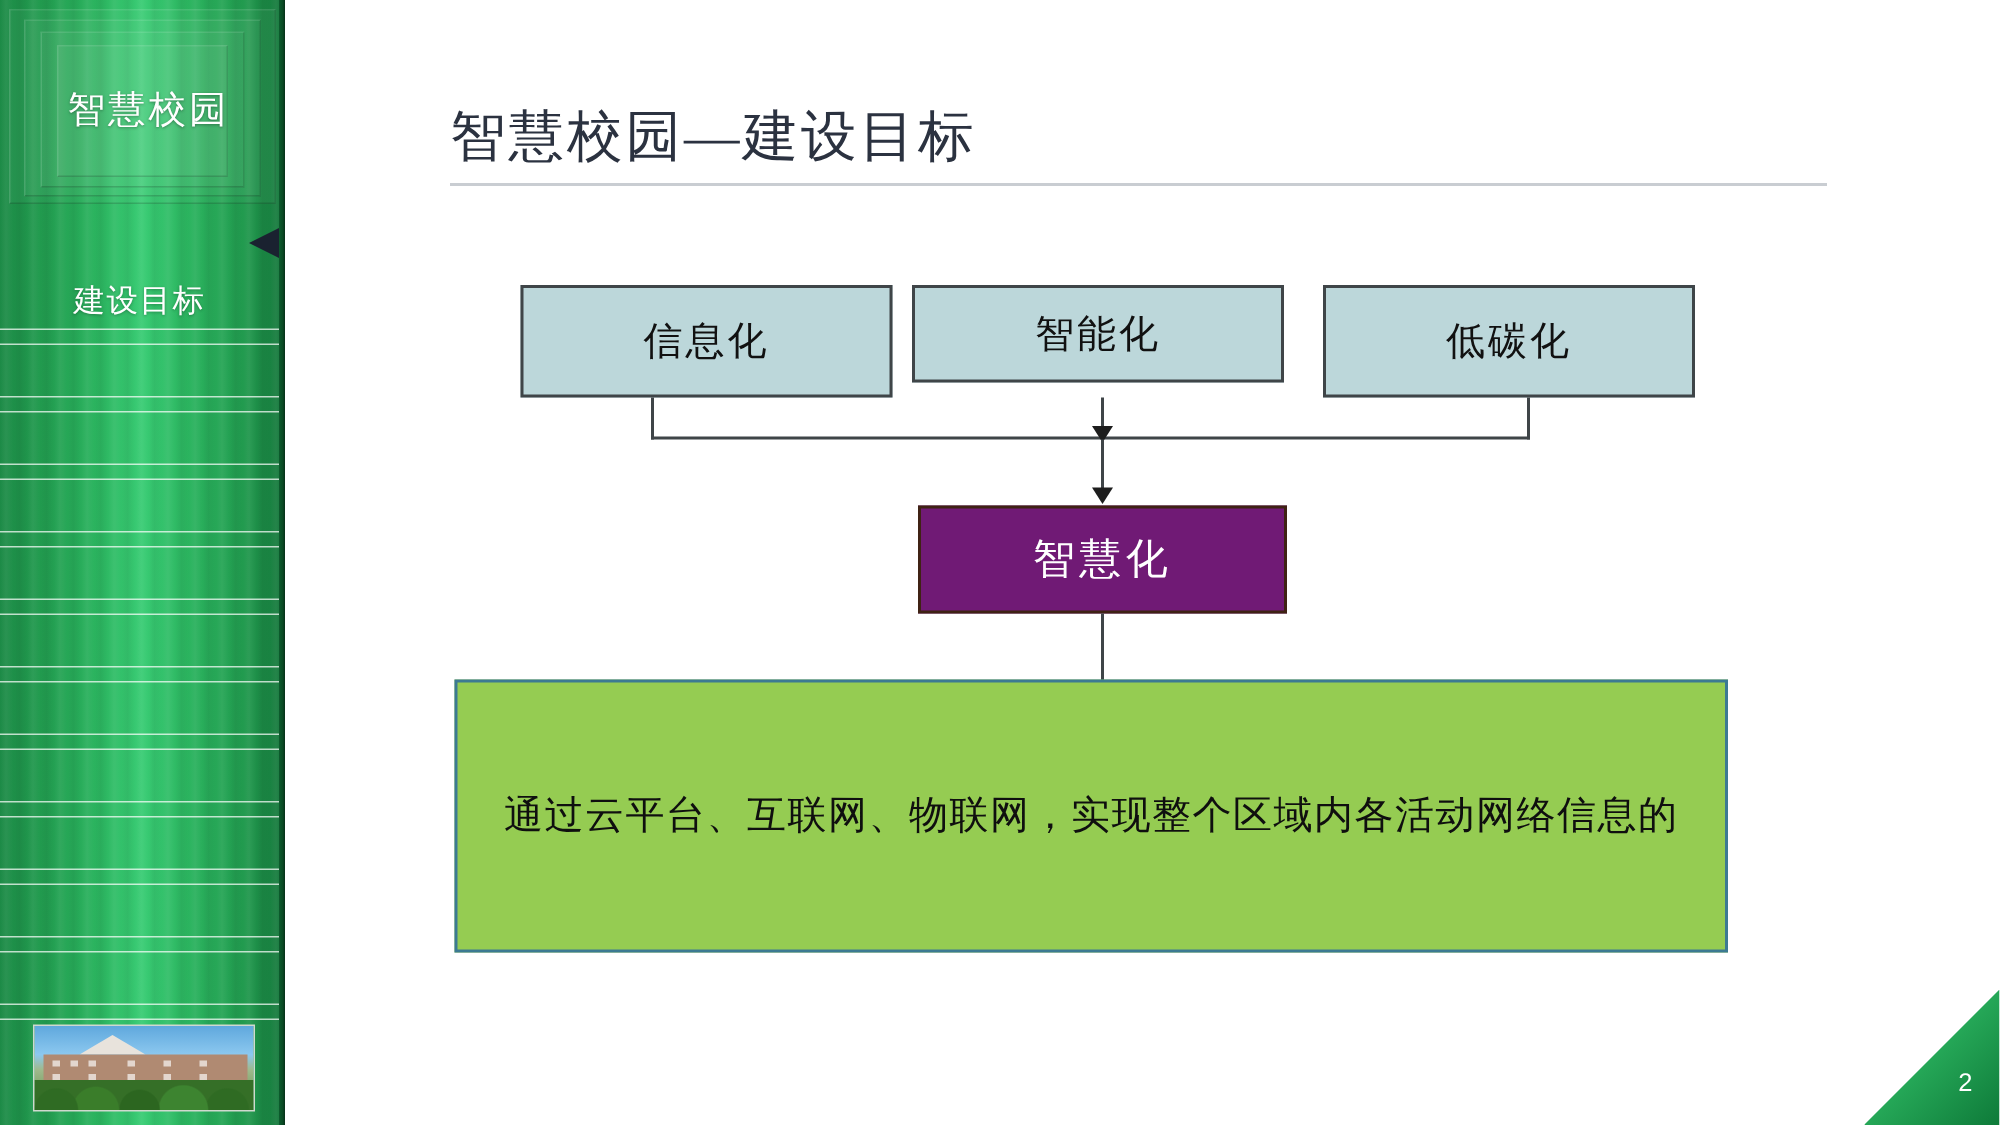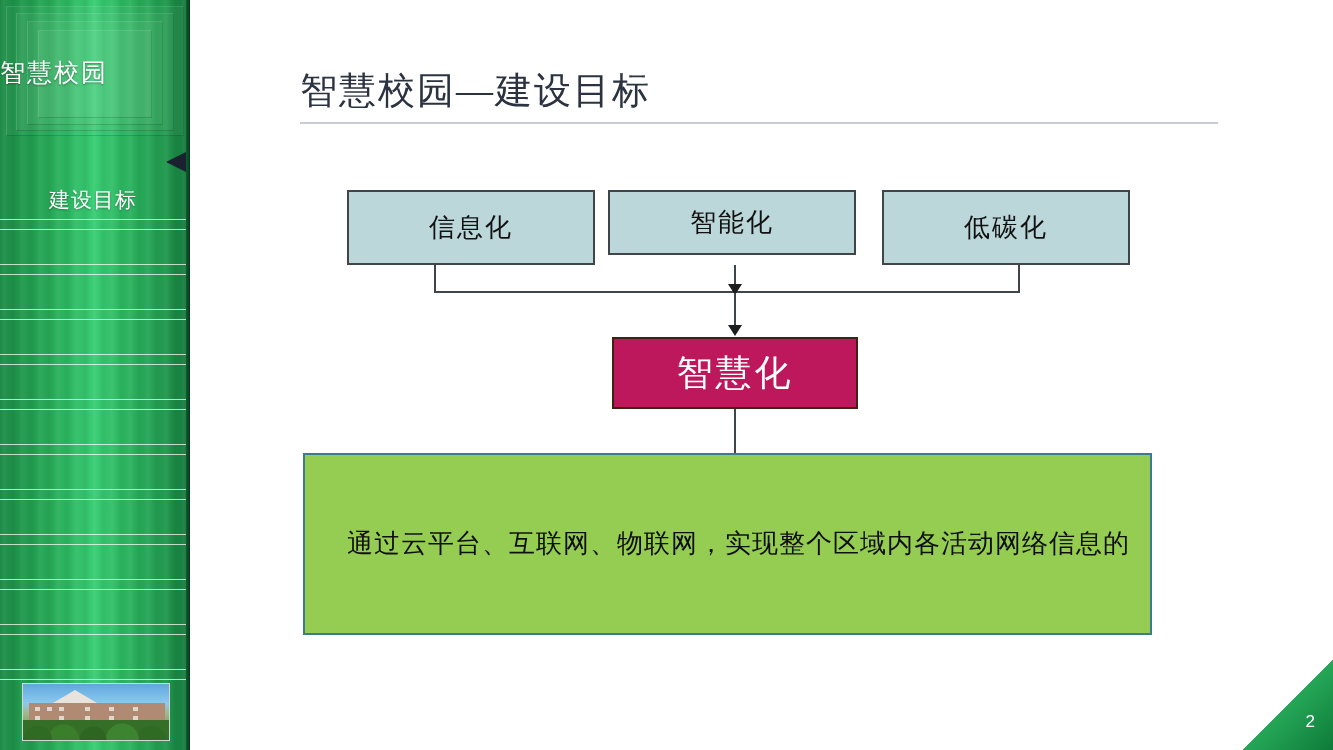--- a/index.html
+++ b/index.html
@@ -50,20 +50,21 @@
   }
   #tun1 { left: 6px;  top: 6px;  width: 178px; height: 130px; background: rgba(255,255,255,0.035); }
   #tun2 { left: 16px; top: 13px; width: 158px; height: 118px; background: rgba(255,255,255,0.035); }
   #tun3 { left: 27px; top: 21px; width: 136px; height: 104px; background: rgba(255,255,255,0.035); }
   #tun4 { left: 38px; top: 30px; width: 114px; height:  88px; background: rgba(255,255,255,0.04); }
 
   #sidebar-title {
     position: absolute;
     left: 0; top: 56px;
     width: 198px;
+    text-align: center;
     color: #ffffff;
     font-size: 25px;
     letter-spacing: 2px;
     font-family: "Liberation Sans", "DejaVu Sans", sans-serif;
     text-shadow: 0 1px 2px rgba(0,0,0,0.35);
   }
 
   
   #rules { position: absolute; left: 0; top: 0; width: 190px; height: 750px; }
   #rules i {
@@ -188,37 +189,37 @@
     font-size: 26px;
     letter-spacing: 2px;
     font-family: "Liberation Serif", "DejaVu Serif", serif;
   }
   #node-info   { left: 347px; top: 190px; width: 248px; height: 75px; }
   #node-smart  { left: 608px; top: 190px; width: 248px; height: 65px; }
   #node-carbon { left: 882px; top: 190px; width: 248px; height: 75px; }
 
   #node-wisdom {
     left: 612px; top: 337px; width: 246px; height: 72px;
-    background: #be185d;
+    background: #701a75;
     border: 2px solid #3f2214;
     color: #ffffff;
-    font-size: 36px;
+    font-size: 28px;
     letter-spacing: 3px;
     font-family: "Liberation Serif", "DejaVu Serif", serif;
   }
 
   #node-desc {
     position: absolute;
     left: 303px; top: 453px;
     width: 849px; height: 182px;
     background: #95cc52;
     border: 2px solid #3c7a92;
     display: flex;
     flex-direction: column;
-    align-items: flex-end;
+    align-items: center;
     justify-content: center;
     padding: 0 20px;
   }
   #node-desc .dline {
     color: #0f0f0f;
     font-size: 26px;
     line-height: 46px;
     letter-spacing: 1px;
     text-align: center;
     white-space: nowrap;

